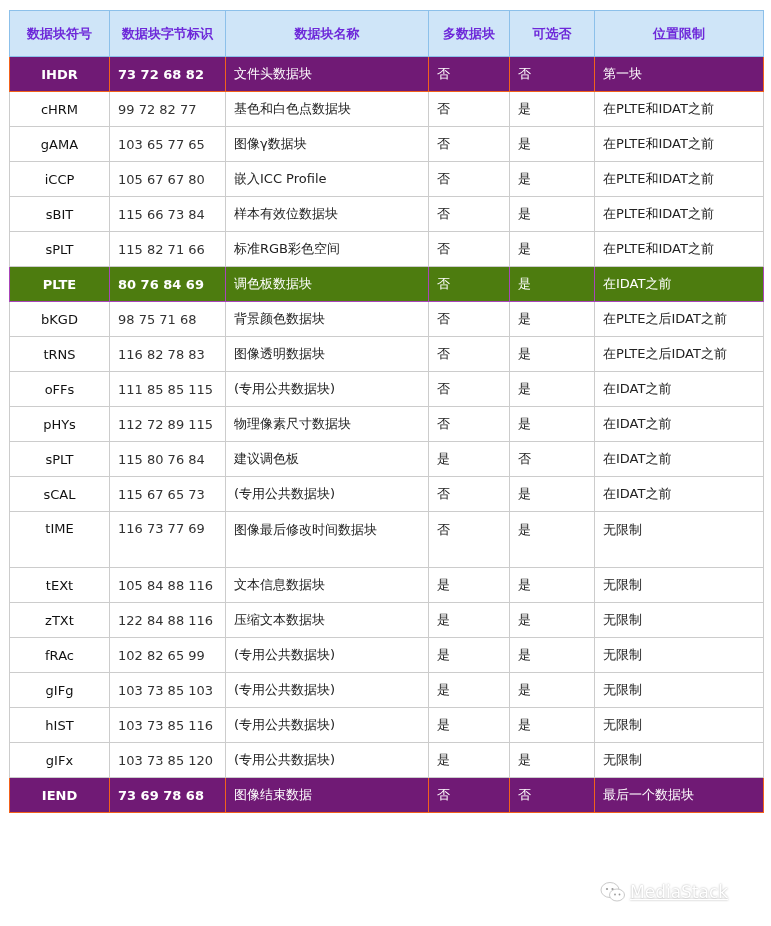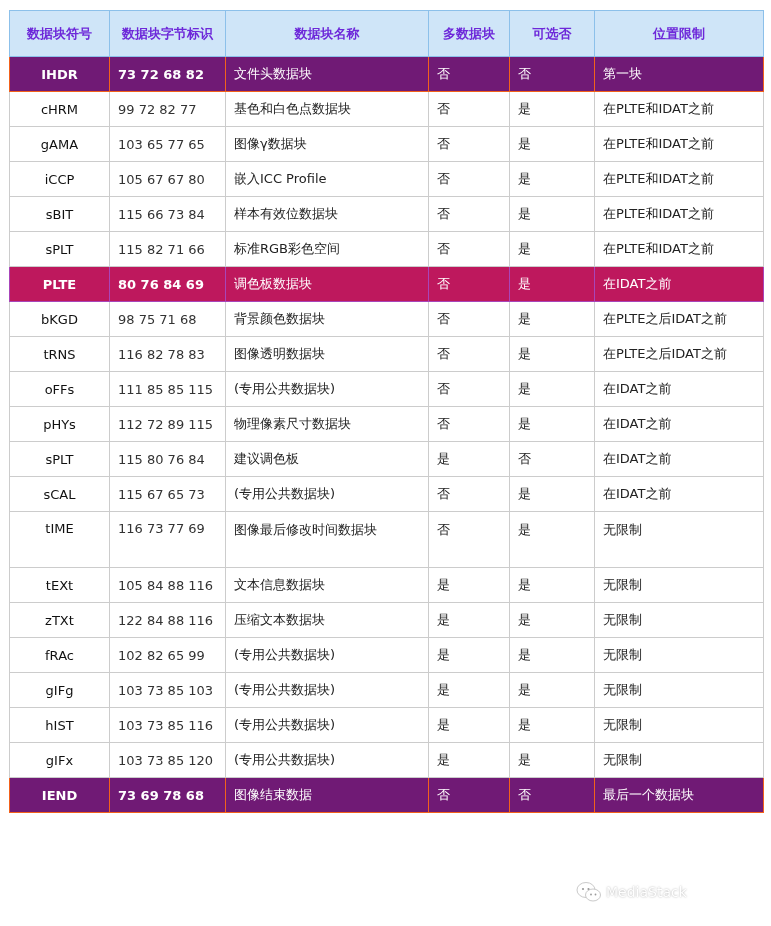--- a/index.html
+++ b/index.html
@@ -62,42 +62,43 @@
     td.id { color: #333; }
     tr.tall td { height: 46px; vertical-align: top; padding-top: 9px; }
 
     tr.hl-orange td {
       background: #701a75;
       border-color: #f2611b;
       color: #ffffff;
       margin-top: 29px;
     }
     tr.hl-purple td {
-      background: #be185d;
+      background: #4d7c0f;
       border-color: #a845b9;
       color: #ffffff;
     }
     tr.hl-orange td.sym, tr.hl-purple td.sym,
     tr.hl-orange td.id, tr.hl-purple td.id {
       font-weight: bold;
       color: #ffffff;
     }
 
     .watermark {
       position: absolute;
-      left: 576px;
+      left: 600px;
       top: 881px;
       display: flex;
       align-items: center;
       gap: 4px;
       color: #ffffff;
-      font-size: 14px;
+      font-size: 17px;
       font-family: "DejaVu Sans", sans-serif;
       text-shadow: 0 0 2px rgba(0,0,0,0.35);
       pointer-events: none;
+      text-decoration: underline;
     }
     .watermark svg { display: block; }
   </style>
 </head>
 <body>
 
 <div class="table-wrap">
   <table>
     <colgroup>
       <col class="c1">

